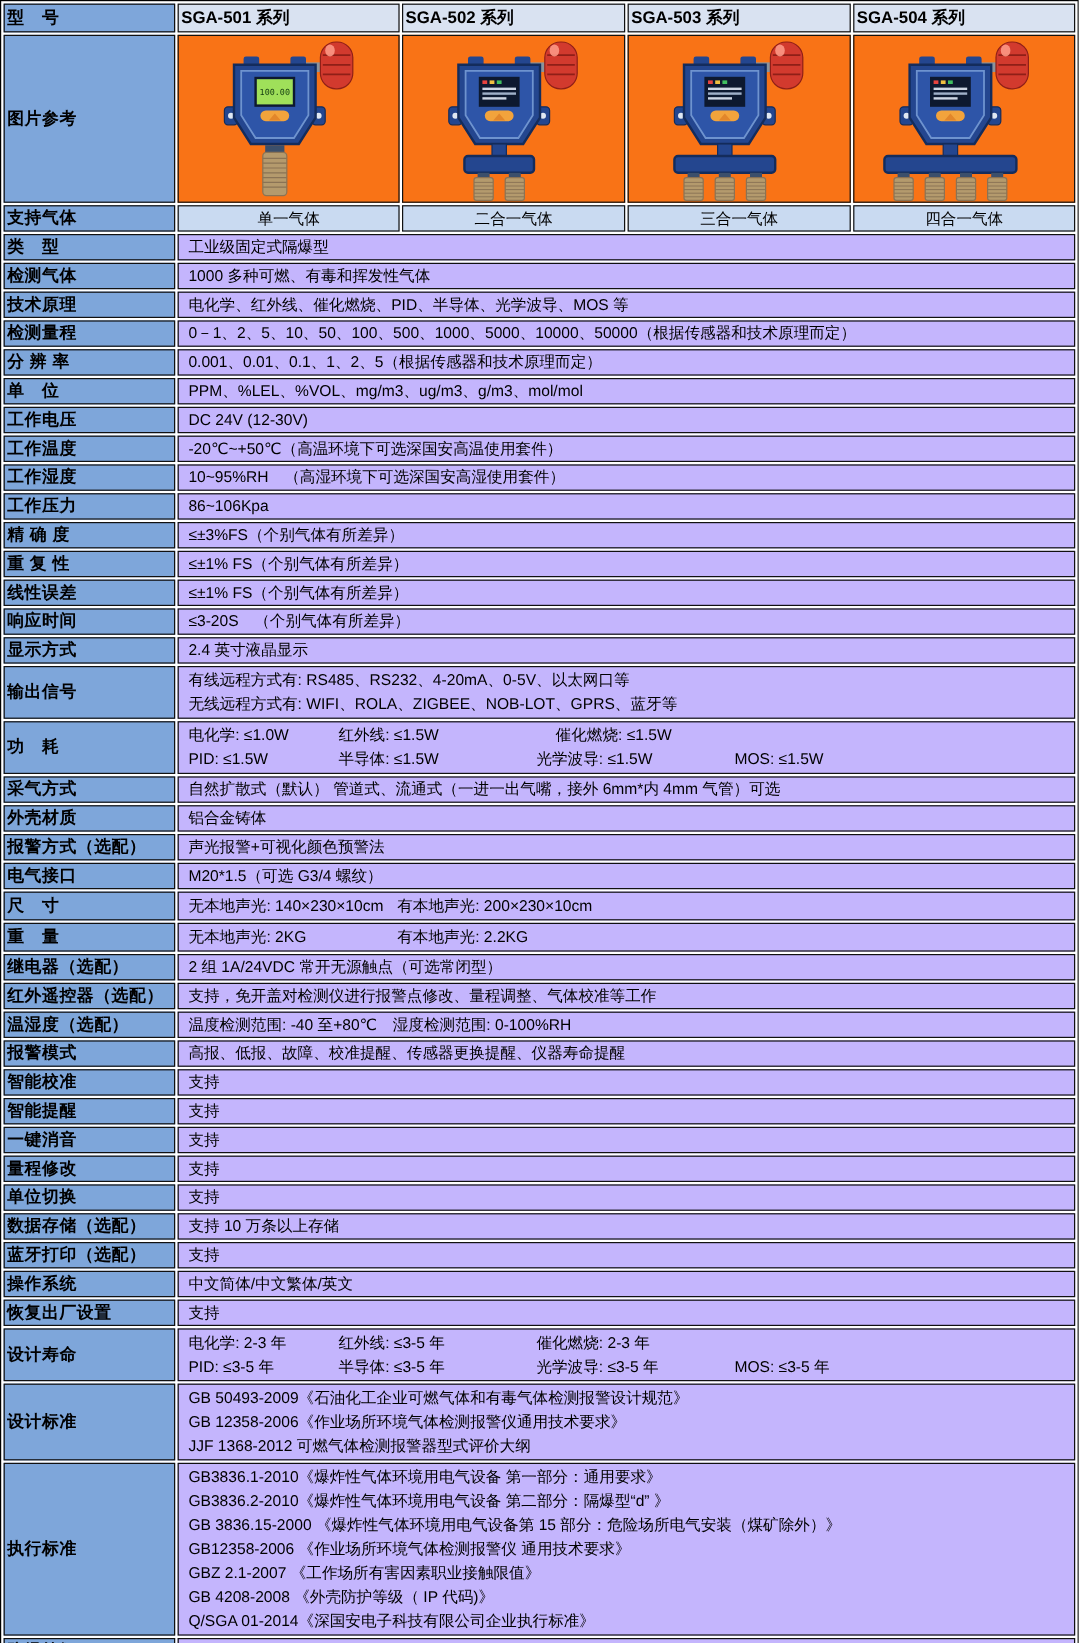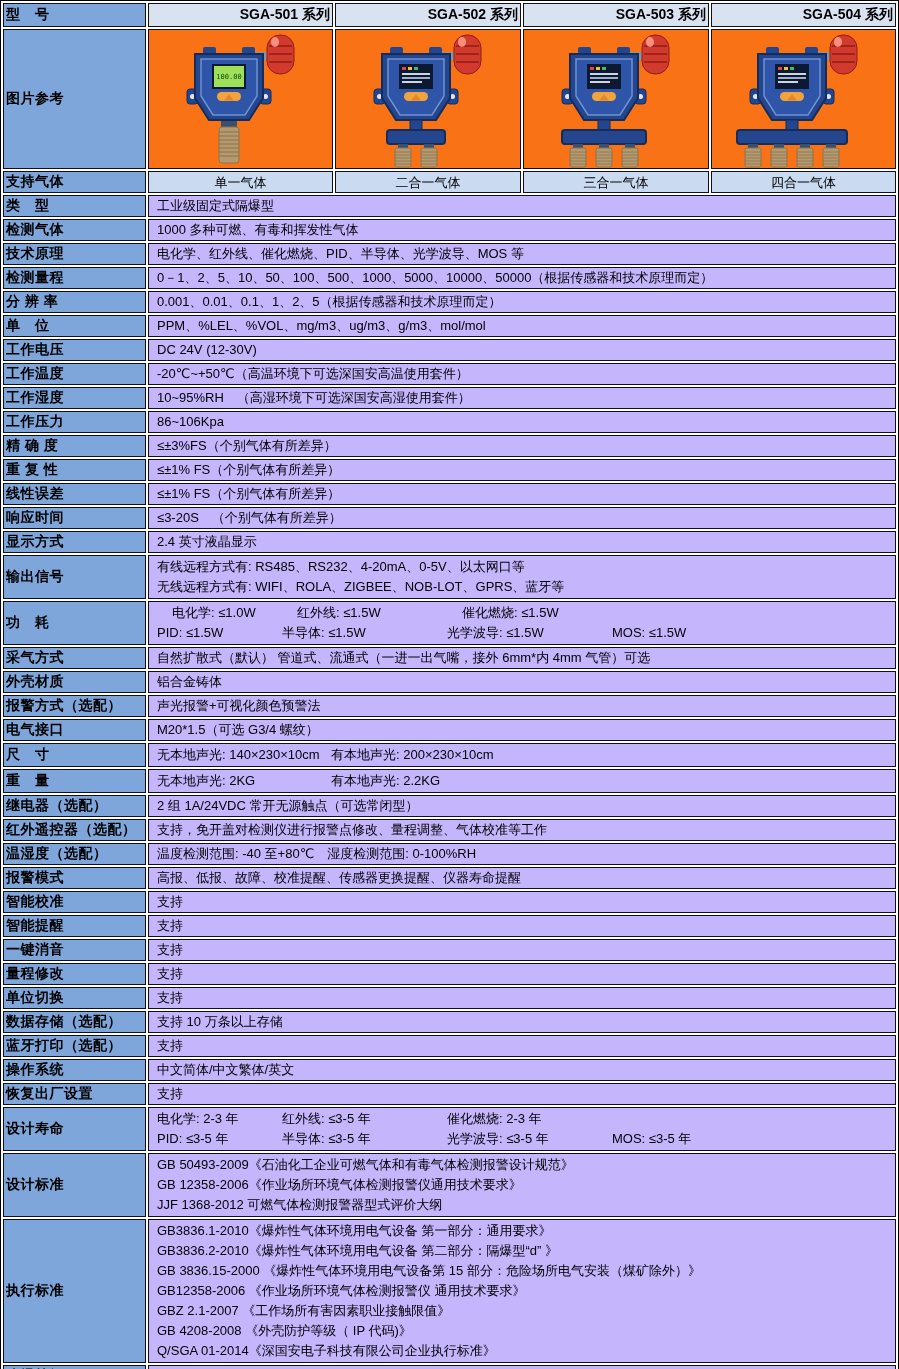--- a/index.html
+++ b/index.html
@@ -1,21 +1,21 @@
 <!DOCTYPE html>
 <html><head>
 <meta charset="utf-8">
 <style>
   html,body{margin:0;padding:0;background:#ffffff;}
   body{width:899px;font-family:"Liberation Sans","DejaVu Sans",sans-serif;color:#000;}
   .wrap{width:897px;border:1px solid #000;background:#fff;}
   table.spec{border-collapse:separate;border-spacing:2px;table-layout:fixed;width:897px;}
   td{border:1px solid #111;overflow:hidden;vertical-align:middle;}
   td.lbl{background:#7ea6da;text-align:left;font-weight:bold;font-size:14px;padding:1px 2px;letter-spacing:0.5px;}
-  td.hdr{background:#d9e2f1;text-align:right;font-weight:bold;font-size:14px;padding:2px 2px;}
+  td.hdr{background:#d9e2f1;text-align:left;font-weight:bold;font-size:14px;padding:2px 2px;}
   td.val{background:#c4b5fd;font-size:13px;padding:1px 8px;line-height:18px;}
   td.gas{background:#c9daf1;text-align:center;font-size:13px;padding:1px 2px;line-height:17px;}
   td.img{background:#f97316;text-align:center;padding:0;height:138px;}
   .line{line-height:20px;white-space:nowrap;}
   .gcell{display:inline-block;white-space:nowrap;vertical-align:top;}
   svg{display:block;margin:0 auto;}
 </style>
 </head>
 <body>
 
@@ -323,21 +323,21 @@
         <tr>
           <td class="lbl">输出信号</td>
           <td class="val" colspan="4">
             <div class="line">有线远程方式有: RS485、RS232、4-20mA、0-5V、以太网口等</div>
             <div class="line">无线远程方式有: WIFI、ROLA、ZIGBEE、NOB-LOT、GPRS、蓝牙等</div>
           </td>
         </tr>
         <tr>
           <td class="lbl">功　耗</td>
           <td class="val" colspan="4">
-            <div class="line"><span class="gcell" style="width: 125px; margin-left: 15px;">电化学: ≤1.0W</span><span class="gcell" style="width: 165px;">红外线: ≤1.5W</span><span class="gcell" style="width: 165px;">催化燃烧: ≤1.5W</span><span class="gcell"></span></div>
+            <div class="line"><span class="gcell" style="width: 125px;">电化学: ≤1.0W</span><span class="gcell" style="width: 165px;">红外线: ≤1.5W</span><span class="gcell" style="width: 165px; margin-left: 16px;">催化燃烧: ≤1.5W</span><span class="gcell"></span></div>
             <div class="line"><span class="gcell" style="width: 125px;">PID: ≤1.5W</span><span class="gcell" style="width: 165px;">半导体: ≤1.5W</span><span class="gcell" style="width: 165px;">光学波导: ≤1.5W</span><span class="gcell">MOS: ≤1.5W</span></div>
           </td>
         </tr>
         <tr>
           <td class="lbl">采气方式</td>
           <td class="val" colspan="4">自然扩散式（默认） 管道式、流通式（一进一出气嘴，接外 6mm*内 4mm 气管）可选</td>
         </tr>
         <tr>
           <td class="lbl">外壳材质</td>
           <td class="val" colspan="4">铝合金铸体</td>

